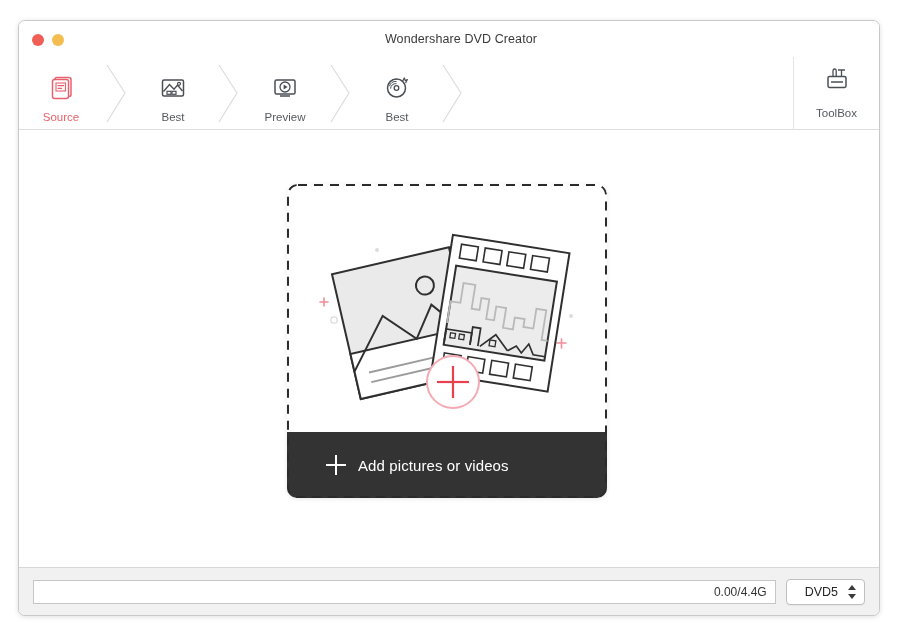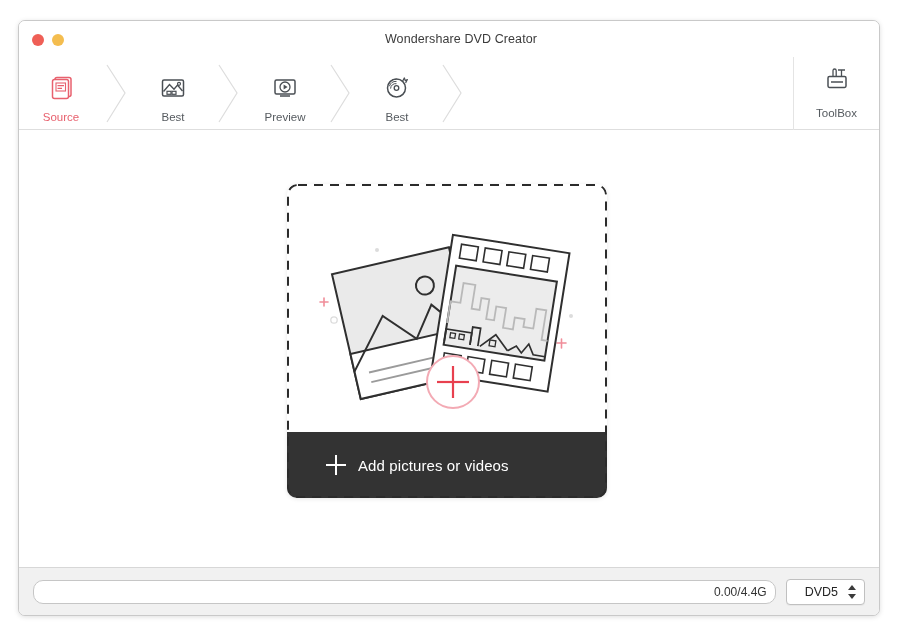--- a/index.html
+++ b/index.html
@@ -184,21 +184,21 @@
     display: flex;
     align-items: center;
     padding: 0 14px;
     gap: 10px;
   }
   .progressfield {
     flex: 1 1 auto;
     height: 24px;
     background: #ffffff;
     border: 1px solid #c6c6c6;
-    border-radius: 10px;
+    border-radius: 0;
     display: flex;
     align-items: center;
     justify-content: flex-end;
     padding-right: 8px;
     font-size: 12px;
     color: #333333;
   }
   .selectbox {
     height: 26px;
     background: #ffffff;

